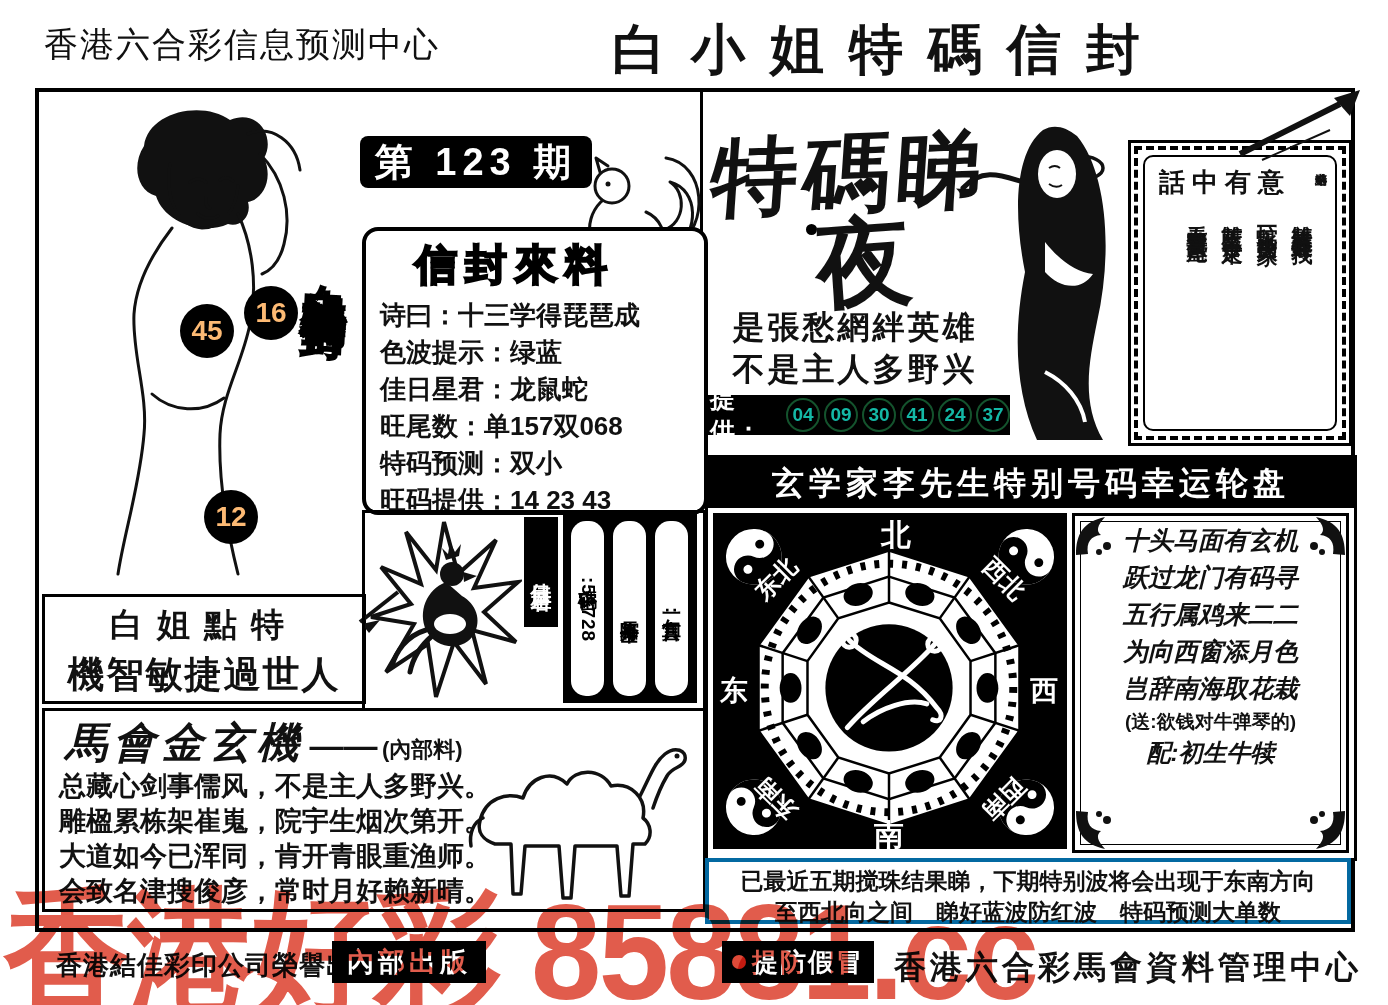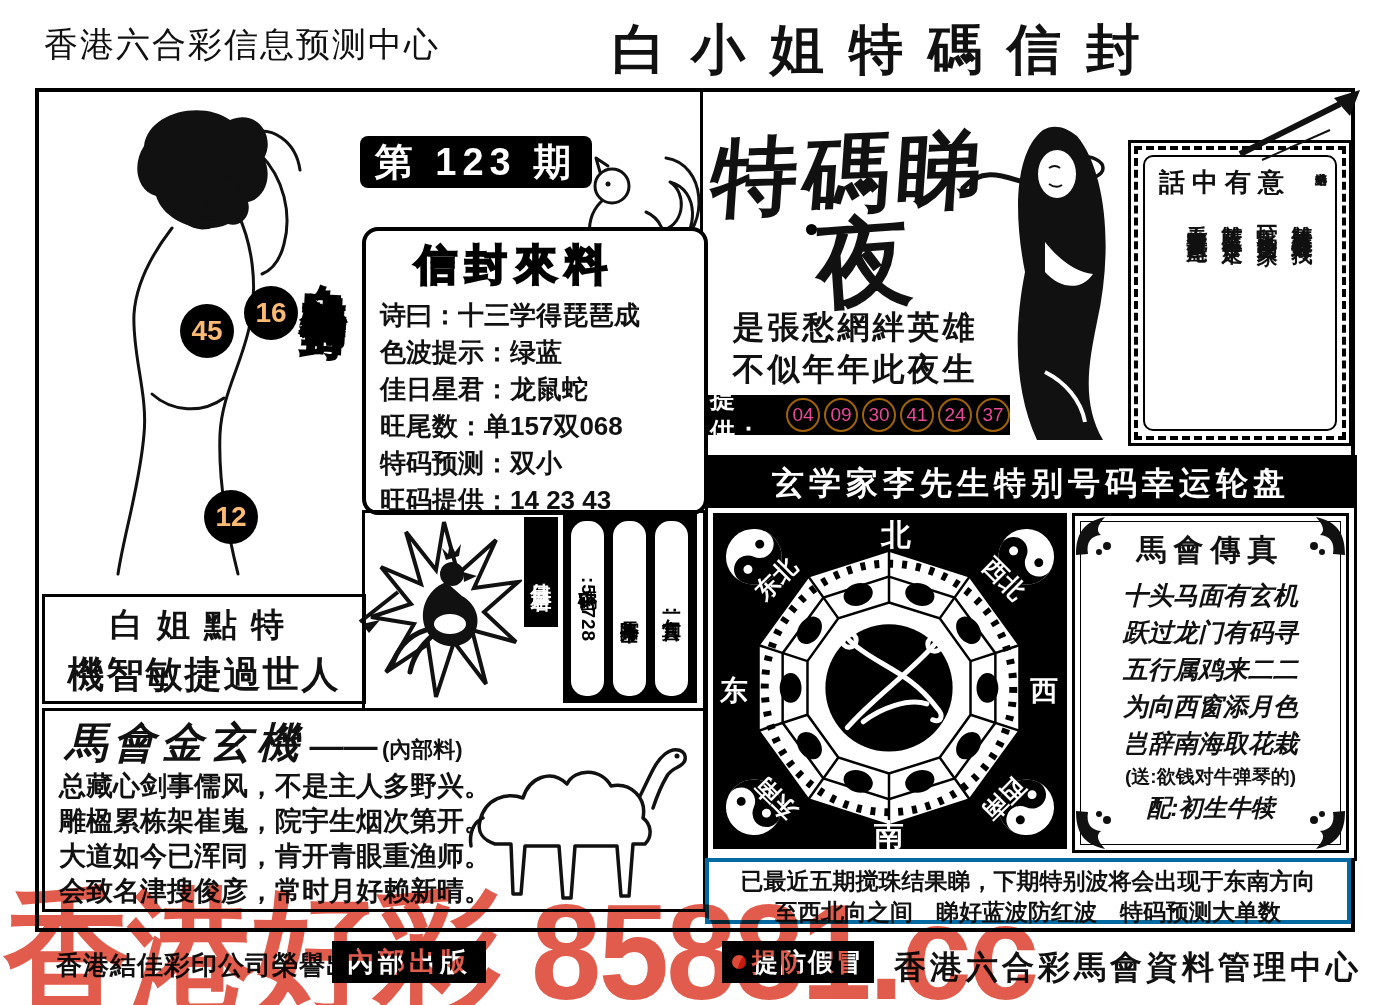--- a/index.html
+++ b/index.html
@@ -45,21 +45,21 @@
   .golden .head .d{font-size:34px;font-weight:900;}
   .golden .head .s{font-size:22px;font-weight:800;}
   .golden .lines{position:absolute;left:14px;top:58px;font-size:27px;font-weight:800;line-height:35px;white-space:nowrap;}
   
   .tema-title{left:712px;top:116px;font-size:86px;font-weight:900;letter-spacing:6px;transform:skewX(-6deg) rotate(-2deg);}
   .tema-night-char{left:816px;top:200px;font-size:96px;font-weight:900;transform:rotate(-4deg);}
   .ink-dot{left:806px;top:224px;width:11px;height:11px;border-radius:50%;background:#000;}
   .tema-poem{left:700px;top:306px;width:310px;text-align:center;font-size:32px;font-weight:900;line-height:42px;letter-spacing:3px;}
   .provide-bar{left:704px;top:395px;width:300px;height:40px;background:#000;color:#fff;display:flex;align-items:center;padding-left:6px;}
   .provide-bar .lbl{font-size:25px;font-weight:800;letter-spacing:1px;}
-  .ball-sm{width:30px;height:30px;border-radius:50%;border:2px solid #a16207;color:#ec4899;font-size:19px;font-weight:400;
+  .ball-sm{width:30px;height:30px;border-radius:50%;border:2px solid #14532d;color:#14b8a6;font-size:19px;font-weight:700;
     display:flex;align-items:center;justify-content:center;margin-left:4px;flex:none;}
   
   .stamp{left:1128px;top:140px;width:218px;height:300px;border:3px solid #000;background:#fff;}
   .stamp .scallop{position:absolute;inset:3px;border:4px dashed #000;}
   .stamp .inner{position:absolute;inset:12px;border:2px solid #000;border-radius:10px;}
   .stamp .title{position:absolute;left:0;right:30px;top:22px;text-align:center;font-size:26px;font-weight:900;letter-spacing:7px;}
   .stamp .corner-note{position:absolute;right:20px;top:20px;writing-mode:vertical-rl;font-size:12px;font-weight:700;}
   .stamp .cols{position:absolute;left:24px;right:26px;top:66px;bottom:22px;writing-mode:vertical-rl;
     font-size:21px;font-weight:800;letter-spacing:3px;}
   .stamp .cols p{margin:0 7px;}
@@ -195,21 +195,21 @@
 
   <div class="abs tema-title">特碼睇</div>
   <svg class="abs" style="left:958px;top:138px;" width="150" height="90" viewBox="0 0 150 90">
     <path d="M5,50 C40,12 78,72 112,34" stroke="#111" stroke-width="5" fill="none" stroke-linecap="round"></path>
     <ellipse cx="122" cy="30" rx="23" ry="12" stroke="#111" stroke-width="3.5" fill="none"></ellipse>
   </svg>
   <div class="abs ink-dot"></div>
   <div class="abs tema-night-char">夜</div>
   <div class="abs tema-poem">
     <div>是張愁網絆英雄</div>
-    <div>不似年年此夜生</div>
+    <div>不是主人多野兴</div>
   </div>
   <div class="abs provide-bar">
     <span class="lbl">提供：</span>
     <span class="ball-sm">04</span>
     <span class="ball-sm">09</span>
     <span class="ball-sm">30</span>
     <span class="ball-sm">41</span>
     <span class="ball-sm">24</span>
     <span class="ball-sm">37</span>
   </div>
@@ -320,21 +320,20 @@
       <svg class="flo" style="left:-2px;bottom:-2px;transform:scaleY(-1);" viewBox="0 0 44 44">
         <path d="M3,41 C3,20 10,8 32,3 C24,12 23,17 28,21 C18,22 13,28 15,40 Z" fill="#111"></path>
           <circle cx="34" cy="32" r="4" fill="#111"></circle>
           <circle cx="26" cy="38" r="3" fill="#111"></circle>
       </svg>
       <svg class="flo" style="right:-2px;bottom:-2px;transform:scale(-1,-1);" viewBox="0 0 44 44">
         <path d="M3,41 C3,20 10,8 32,3 C24,12 23,17 28,21 C18,22 13,28 15,40 Z" fill="#111"></path>
           <circle cx="34" cy="32" r="4" fill="#111"></circle>
           <circle cx="26" cy="38" r="3" fill="#111"></circle>
       </svg>
-      <div class="title">馬會傳真</div>
       <div class="lines">
         <div>十头马面有玄机</div>
         <div>跃过龙门有码寻</div>
         <div>五行属鸡来二二</div>
         <div>为向西窗添月色</div>
         <div>岂辞南海取花栽</div>
       </div>
       <div class="gift">(送:欲钱对牛弹琴的)</div>
       <div class="match">配:初生牛犊</div>
     </div>

